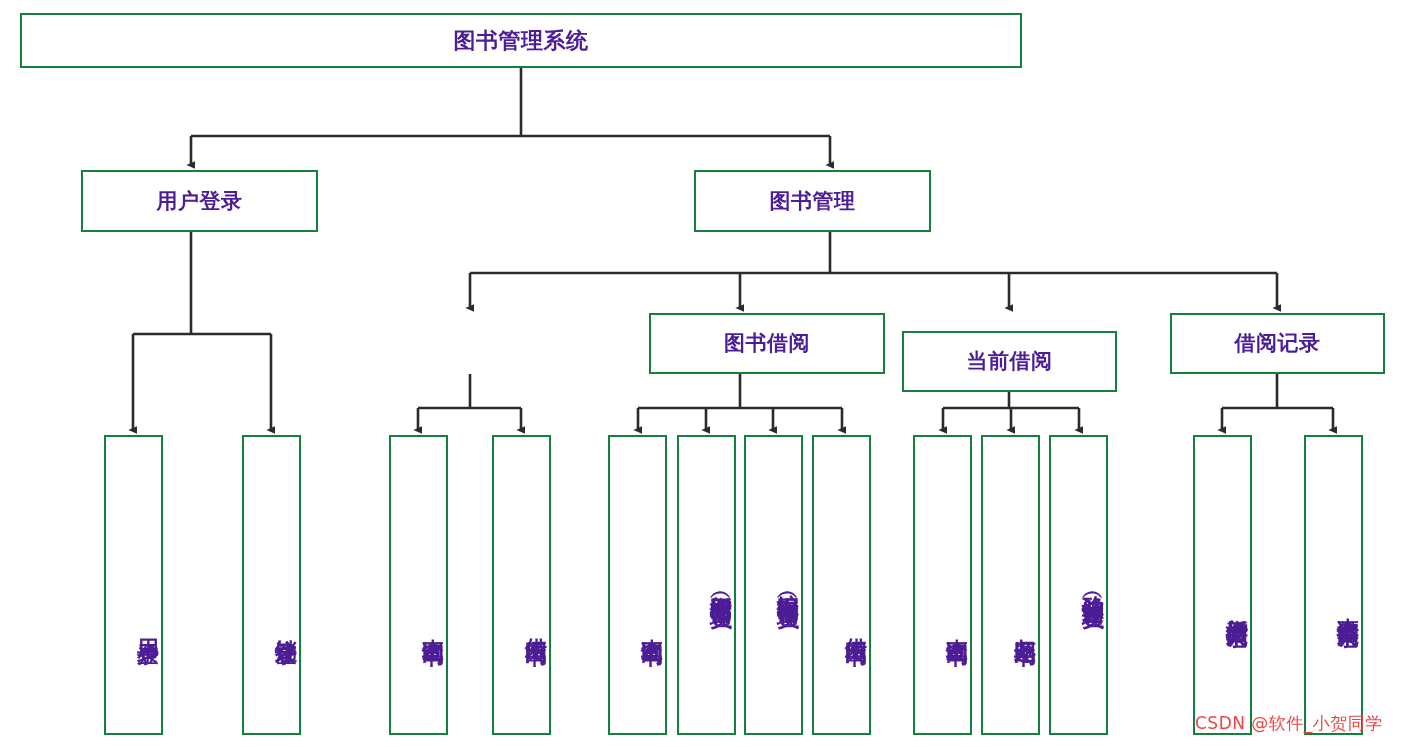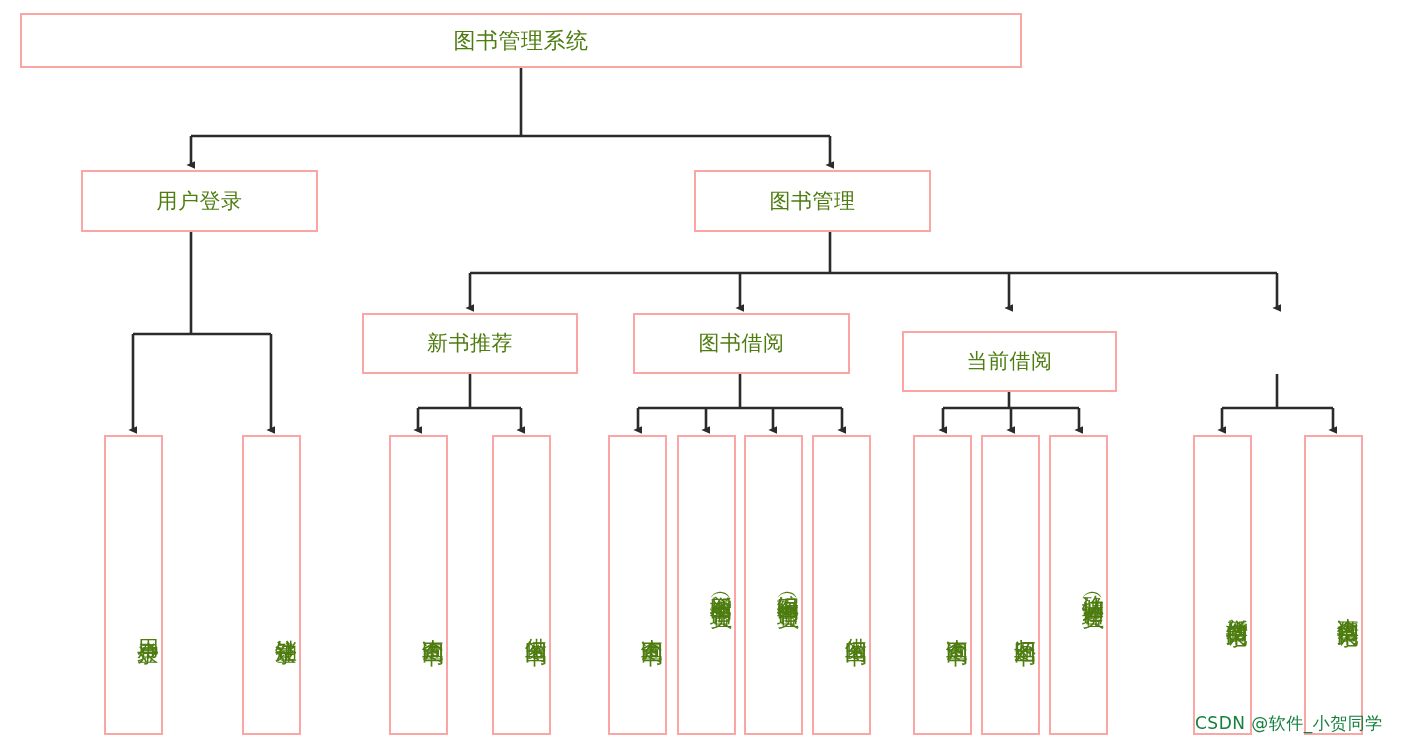--- a/index.html
+++ b/index.html
@@ -23,26 +23,27 @@
     left: 0;
     top: 0;
     width: 1405px;
     height: 747px;
     pointer-events: none;
   }
   .node {
     position: absolute;
     box-sizing: border-box;
     background: #ffffff;
-    border: 2px solid #fca5a5;
+    border: 2px solid #15803d;
     display: flex;
     align-items: center;
     justify-content: center;
-    color: #4d7c0f;
+    color: #4c1d95;
     line-height: 1.18;
+    font-weight: bold;
   }
   .node-h {
     font-size: 21px;
     letter-spacing: 0.5px;
     white-space: nowrap;
   }
   .node-root {
     font-size: 22px;
   }
   
@@ -58,21 +59,21 @@
   }
   .node-v.tall-text {
     align-items: flex-start;
     padding-top: 2px;
   }
   #watermark {
     position: absolute;
     left: 1195px;
     top: 712px;
     font-size: 17px;
-    color: #15803d;
+    color: #ef4444;
     white-space: nowrap;
     letter-spacing: 0.5px;
   }
 </style>
 </head>
 <body>
 
 <div id="diagram-root">
 
   <svg id="edge-layer" viewBox="0 0 1405 747" width="1405" height="747" xmlns="http://www.w3.org/2000/svg">
@@ -126,26 +127,26 @@
 
     </g>
   </svg>
 
   <div class="node node-h node-root" style="left:20px; top:13px; width:1002px; height:55px;">图书管理系统</div>
 
   <div class="node node-h" style="left:81px; top:170px; width:237px; height:62px;">用户登录</div>
 
   <div class="node node-h" style="left:694px; top:170px; width:237px; height:62px;">图书管理</div>
 
-  <div class="node node-h" style="left:362px; top:313px; width:216px; height:61px;">新书推荐</div>
 
-  <div class="node node-h" style="left:633px; top:313px; width:217px; height:61px;">图书借阅</div>
+  <div class="node node-h" style="left:649px; top:313px; width:236px; height:61px;">图书借阅</div>
 
   <div class="node node-h" style="left:902px; top:331px; width:215px; height:61px;">当前借阅</div>
 
+  <div class="node node-h" style="left:1170px; top:313px; width:215px; height:61px;">借阅记录</div>
 
   <div class="node node-v" style="left:104px; top:435px; width:59px; height:300px; padding-top:80px;">用户登录</div>
 
   <div class="node node-v" style="left:242px; top:435px; width:59px; height:300px; padding-top:80px;">注销登录</div>
 
   <div class="node node-v" style="left:389px; top:435px; width:59px; height:300px; padding-top:80px;">查询图书</div>
 
   <div class="node node-v" style="left:492px; top:435px; width:59px; height:300px; padding-top:80px;">借阅图书</div>
 
   <div class="node node-v" style="left:608px; top:435px; width:59px; height:300px; padding-top:80px;">查询图书</div>

